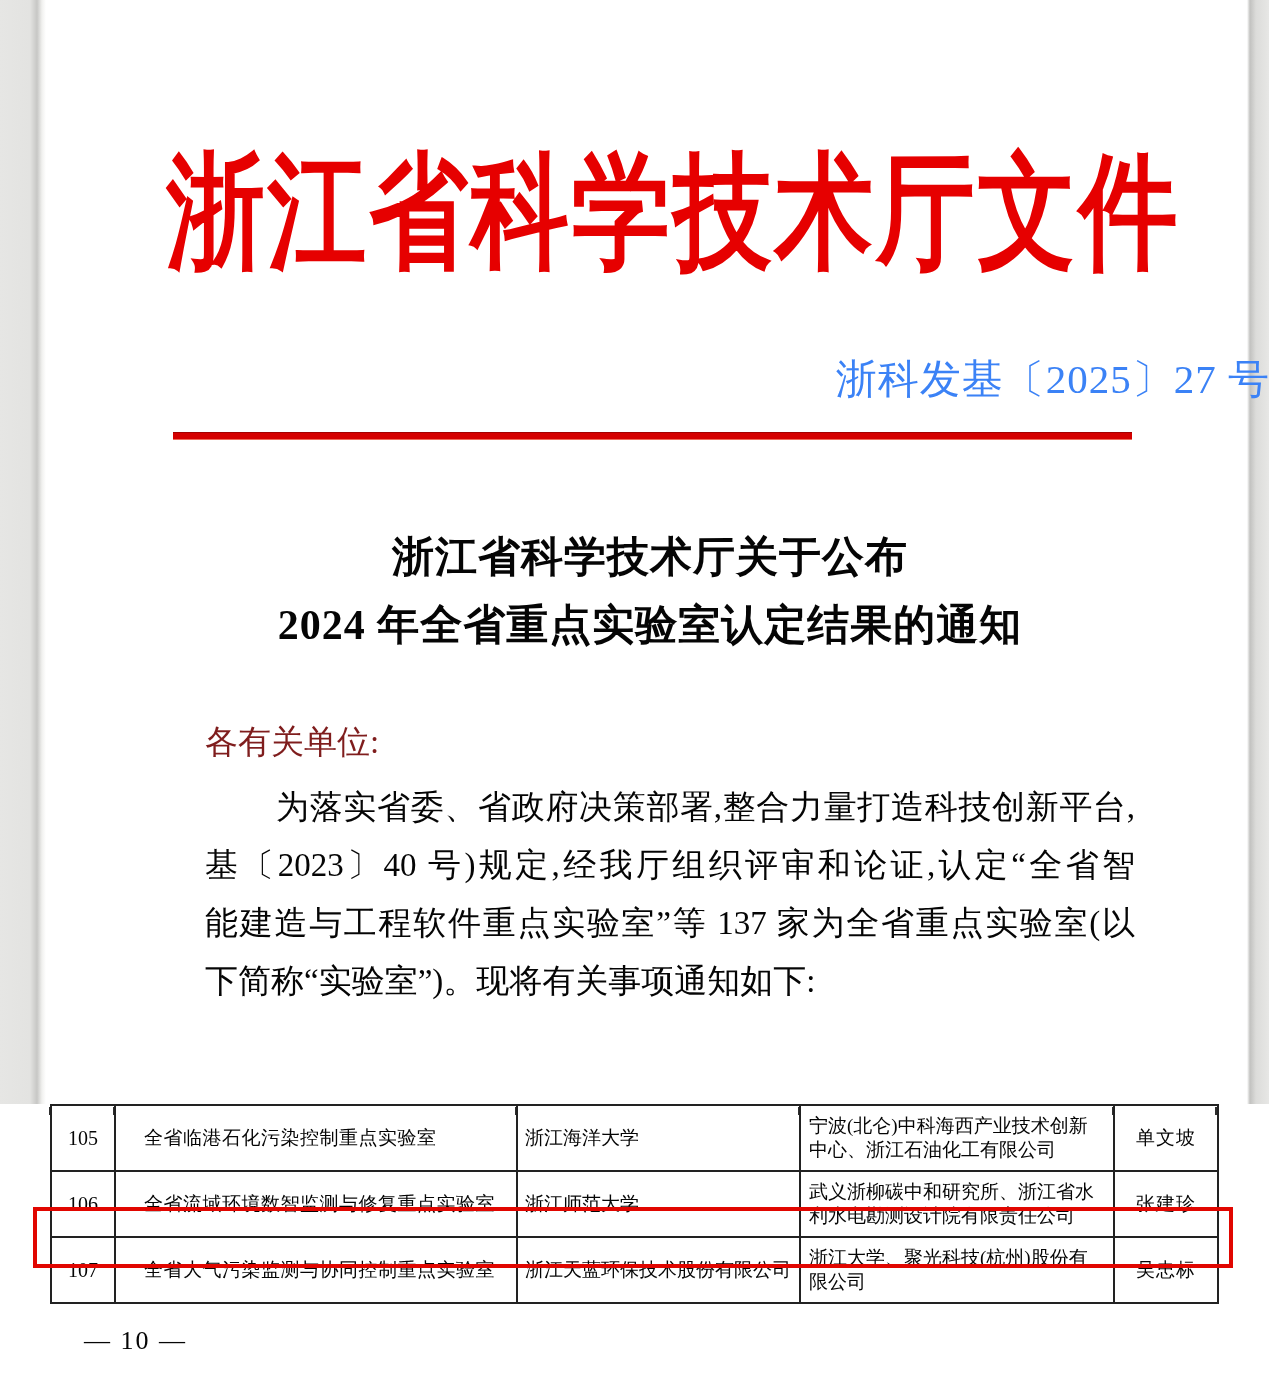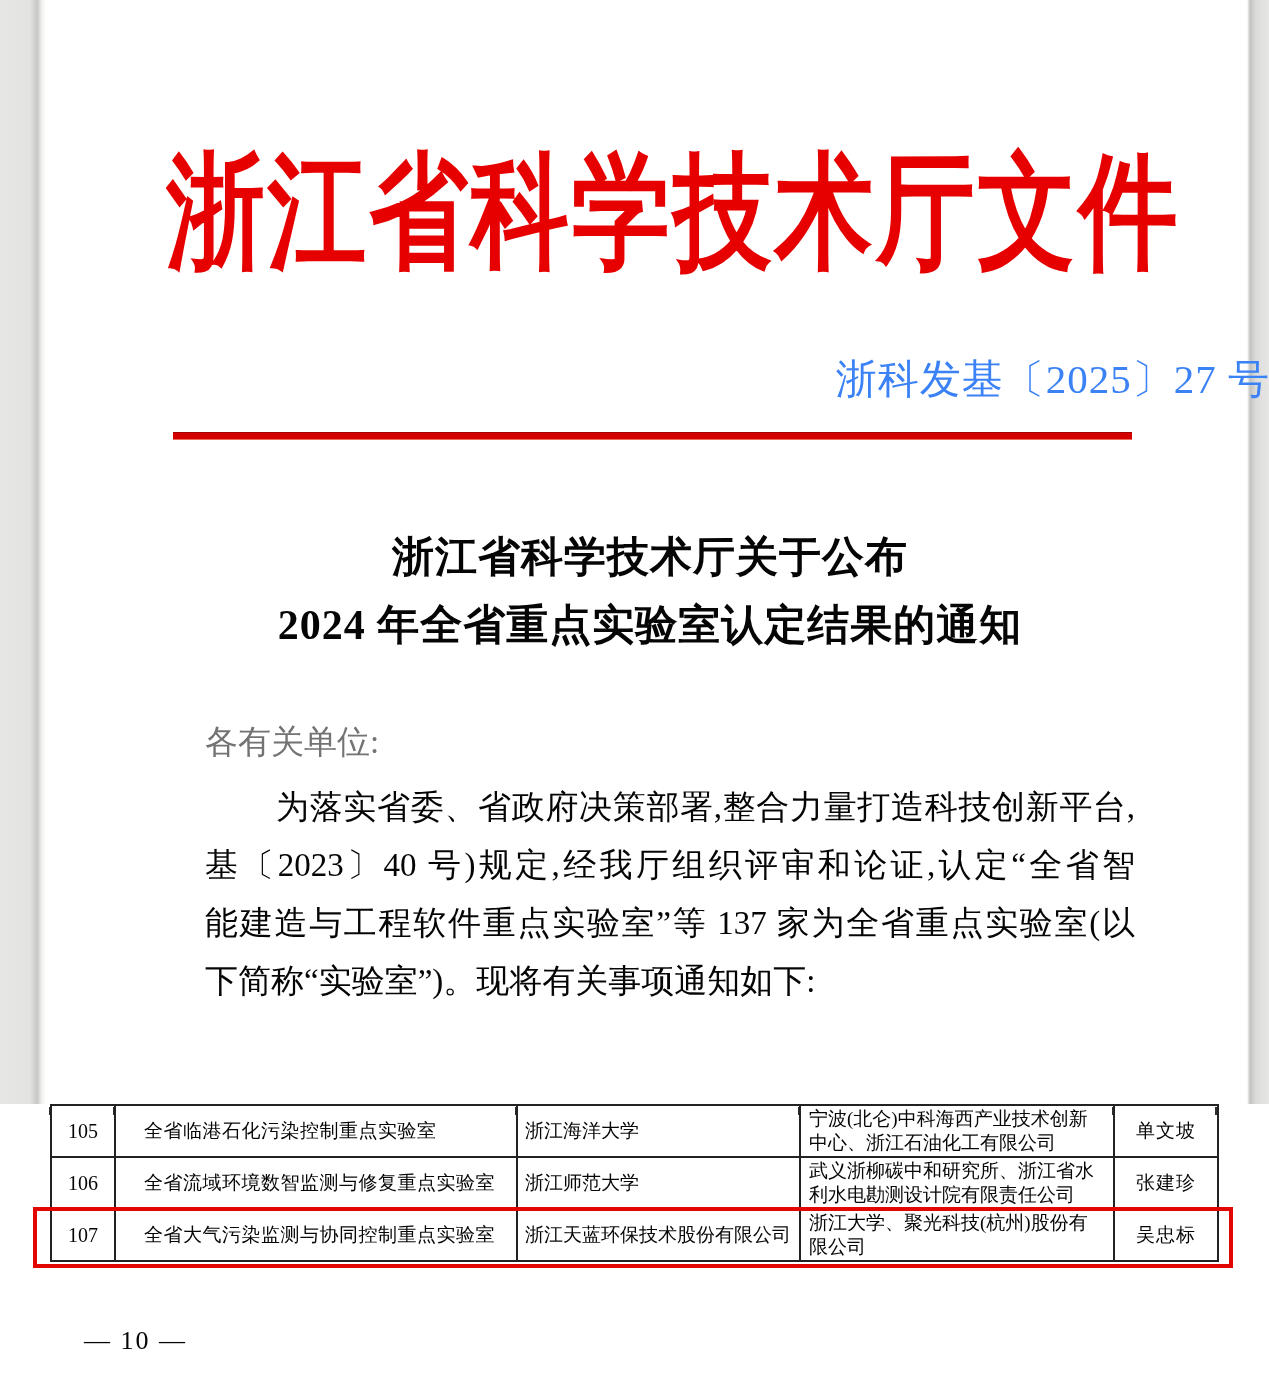--- a/index.html
+++ b/index.html
@@ -41,21 +41,21 @@
     background:var(--rule-red);
     box-shadow:inset 0 1px 0 #a30000, inset 0 -1px 0 #f06a5a;
   }
   .notice-title{
     position:absolute;left:30px;width:1240px;text-align:center;
     font-size:42px;font-weight:bold;letter-spacing:1px;color:#050505;white-space:nowrap;
   }
   .notice-line1{top:529px;}
   .notice-line2{top:597px;}
 
-  .salutation{position:absolute;left:205px;top:720px;font-size:33px;color:#737373;font-family:Liberation Serif, serif;}
+  .salutation{position:absolute;left:205px;top:720px;font-size:33px;color:#7f1d1d;font-family:Liberation Serif, serif;}
 
   .para{position:absolute;left:205px;top:778px;width:930px;font-size:33px;color:#050505;}
   .pline{
     height:58px;line-height:58px;white-space:nowrap;
     text-align:justify;text-align-last:justify;overflow:visible;
   }
   .pline.first{padding-left:71px;}
   .pline.last{text-align-last:left;}
 
   
@@ -70,21 +70,21 @@
     border:2px solid var(--table-border);
     vertical-align:middle;overflow:hidden;padding:0;
   }
   .results-table tr.r105{height:50px;}
   .results-table tr.r106{height:47px;}
   .results-table tr.r107{height:52px;}
   .results-table tr.r108{height:51px;}
   td.c-no{text-align:center;font-size:20px;}
   td.c-lab{padding-left:28px;letter-spacing:0.5px;}
   td.c-inst{padding-left:7px;margin-left:9px;}
-  td.c-partners{padding:1px 8px;line-height:24px;margin-left:8px;}
+  td.c-partners{padding:8px 8px;line-height:24px;margin-left:8px;}
   td.c-director{text-align:center;letter-spacing:1px;}
 
   
   .remnant{position:absolute;width:2px;height:8px;top:3px;background:#2f2f2f;}
 
   .highlight-box{
     position:absolute;left:33px;top:103px;width:1192px;height:53px;
     border:4px solid var(--highlight-red);
   }
   .page-number{

